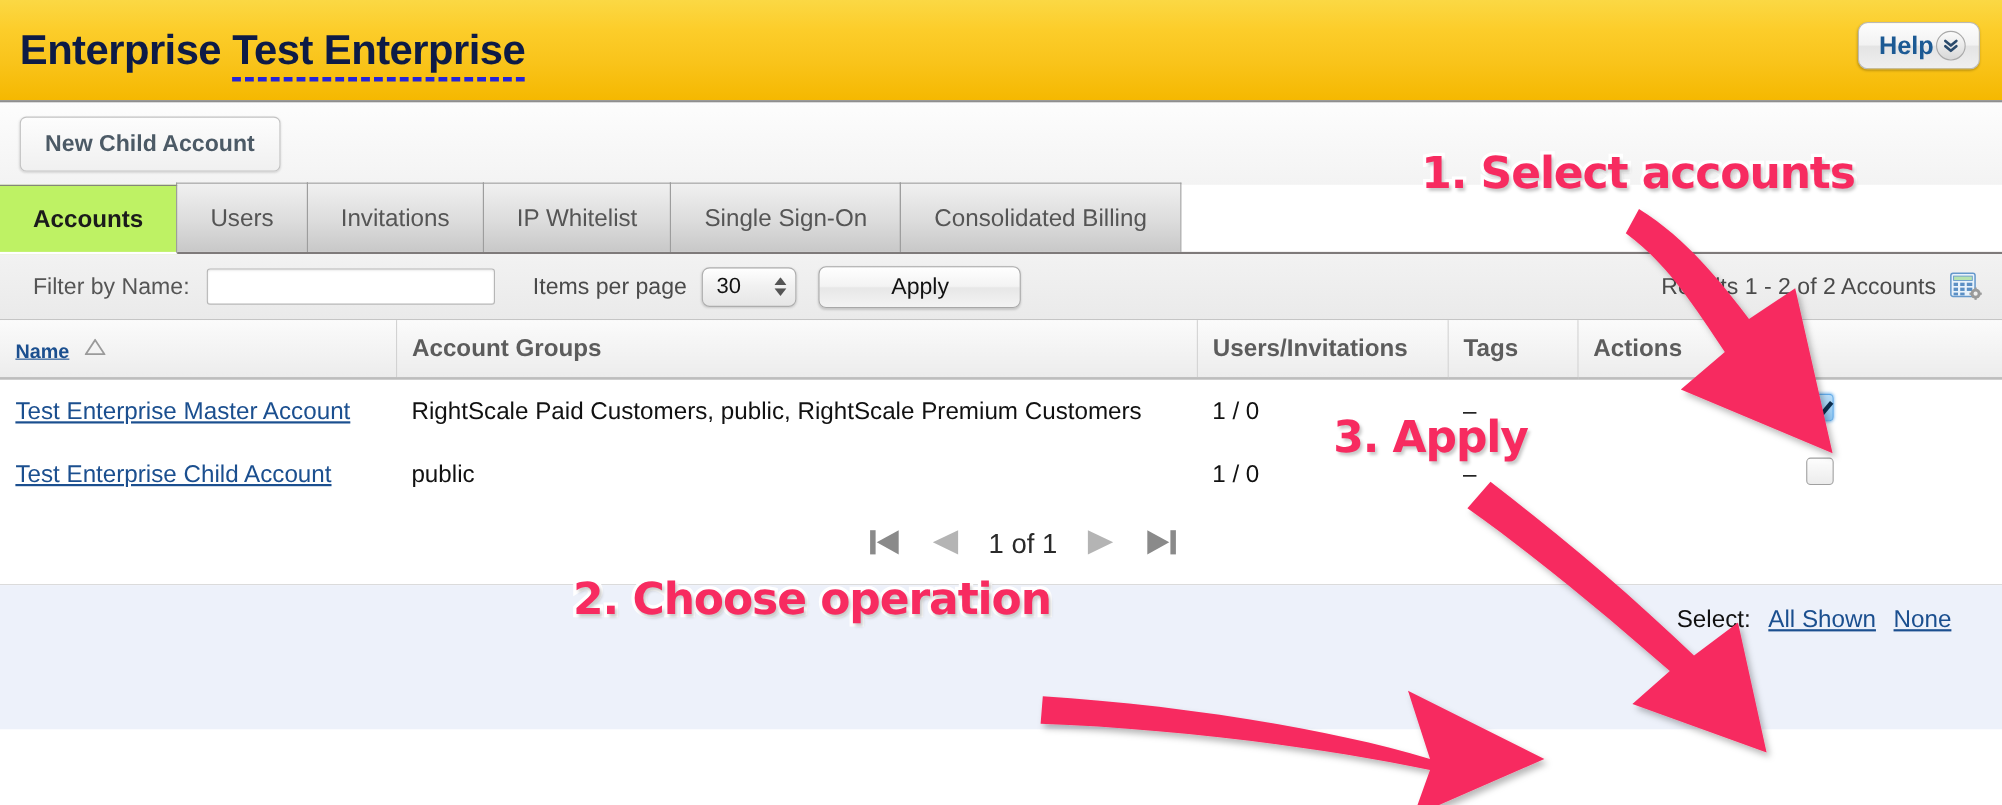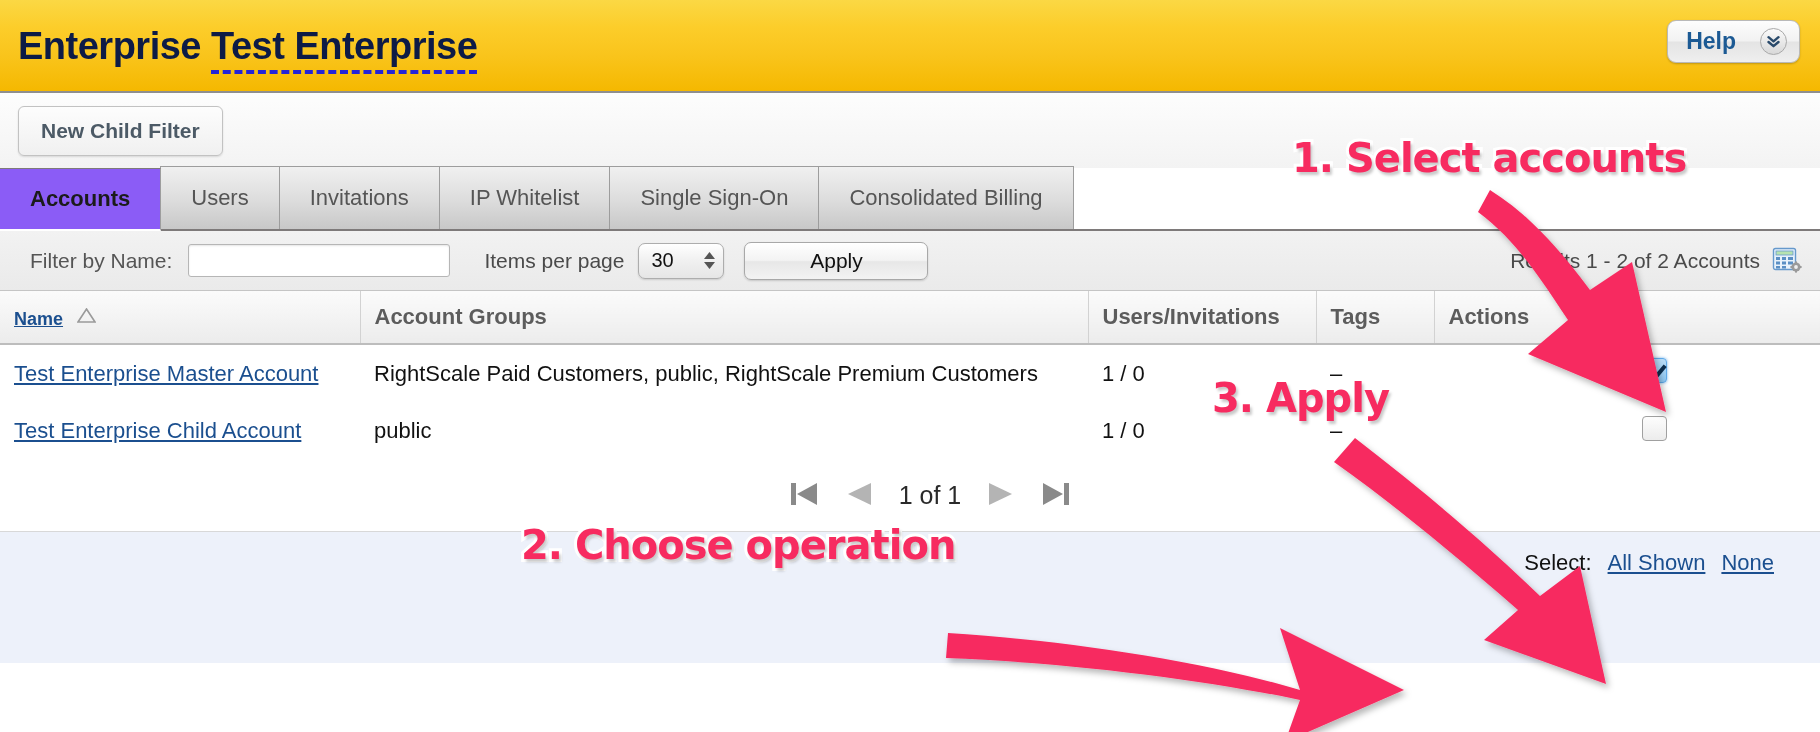--- a/index.html
+++ b/index.html
@@ -27,21 +27,21 @@
     letter-spacing: -0.5px;
     white-space: nowrap;
     line-height: 1;
   }
   .title-editable {
     border-bottom: 4px dashed #2424d8;
     padding-bottom: 3px;
   }
   .help-btn {
     position: absolute; right: 20px; top: 20px;
-    display: flex; align-items: center; gap: 24px;
+    display: flex; align-items: center; gap: 2px;
     padding: 7px 12px 7px 18px;
     background: linear-gradient(to bottom, #fdfdfd 0%, #f2f2f2 48%, #e4e4e4 52%, #efefef 100%);
     border: 1px solid #b9b9b9;
     border-radius: 9px;
     box-shadow: 0 1px 2px rgba(0,0,0,.22);
   }
   .help-btn-label { font-size: 23px; font-weight: bold; color: #1c5a94; }
   .chev-circle {
     width: 27px; height: 27px; border-radius: 50%;
     background: linear-gradient(to bottom, #fbfbfb, #d8d8d8);
@@ -73,21 +73,21 @@
     display: flex; align-items: center; justify-content: center;
     font-size: 22px; color: #555;
     background: linear-gradient(to bottom, #f0f0f0 0%, #dcdcdc 55%, #c8c8c8 100%);
     border-left: 1px solid #9d9d9d;
     border-right: 1px solid #9d9d9d;
     border-top: 1px solid #9d9d9d;
     margin-left: -1px;
     white-space: nowrap;
   }
   .tab.active {
-    background: #8b5cf6;
+    background: #bef264;
     color: #1b1b1b;
     font-weight: bold;
     border-top-color: #7e7a7a;
     position: relative; z-index: 3;
     margin-bottom: -2px;
     border-bottom: 2px solid #ffffff;
   }
   .tab:first-child { border-left: none; margin-left: 0; }
 
   
@@ -262,21 +262,21 @@
       <span class="chev-circle">
         <svg width="17" height="17" viewBox="0 0 17 17" aria-hidden="true">
           <path d="M3.5 4.2 L8.5 8.4 L13.5 4.2" fill="none" stroke="#2a4a6b" stroke-width="2.4" stroke-linecap="round" stroke-linejoin="round"></path>
           <path d="M3.5 9.0 L8.5 13.2 L13.5 9.0" fill="none" stroke="#2a4a6b" stroke-width="2.4" stroke-linecap="round" stroke-linejoin="round"></path>
         </svg>
       </span>
     </div>
   </div>
 
   <div class="toolbar">
-    <div class="btn-plain">New Child Filter</div>
+    <div class="btn-plain">New Child Account</div>
   </div>
 
   <div class="tabs">
     <div class="tab active">Accounts</div>
     <div class="tab">Users</div>
     <div class="tab">Invitations</div>
     <div class="tab">IP Whitelist</div>
     <div class="tab">Single Sign-On</div>
     <div class="tab">Consolidated Billing</div>
   </div>

